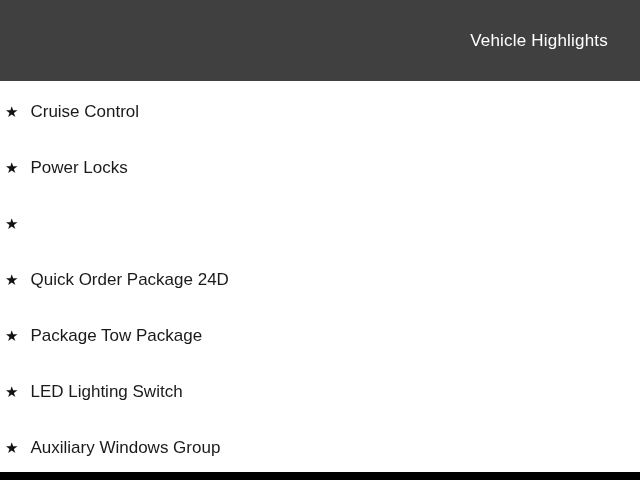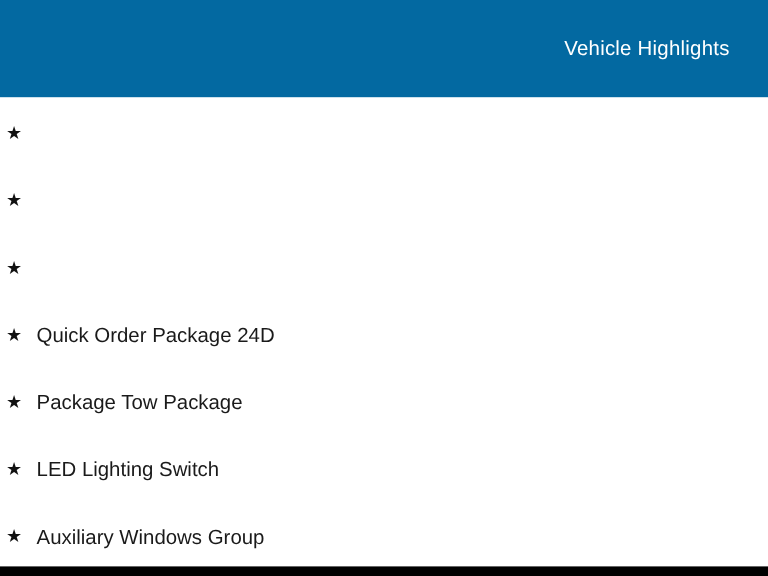--- a/index.html
+++ b/index.html
@@ -7,21 +7,21 @@
   body {
     font-family: "Liberation Sans", "DejaVu Sans", sans-serif;
     background: #ffffff;
     position: relative;
     overflow: hidden;
   }
   .header {
     position: absolute;
     top: 0; left: 0;
     width: 640px; height: 81px;
-    background: #0369a1;
+    background: #404040;
     display: flex;
     align-items: center;
     justify-content: flex-end;
     padding-right: 32px;
   }
   .header-title {
     color: #ffffff;
     font-size: 17px;
     font-weight: 400;
     letter-spacing: 0.2px;
@@ -60,23 +60,25 @@
 </head>
 <body>
 
 <div class="header">
   <span class="header-title">Vehicle Highlights</span>
 </div>
 
 <ul class="highlight-list">
     <li class="highlight-item">
       <span class="star">★</span>
+      <span class="item-label">Cruise Control</span>
     </li>
     <li class="highlight-item">
       <span class="star">★</span>
+      <span class="item-label">Power Locks</span>
     </li>
     <li class="highlight-item">
       <span class="star">★</span>
     </li>
     <li class="highlight-item">
       <span class="star">★</span>
       <span class="item-label">Quick Order Package 24D</span>
     </li>
     <li class="highlight-item">
       <span class="star">★</span>

